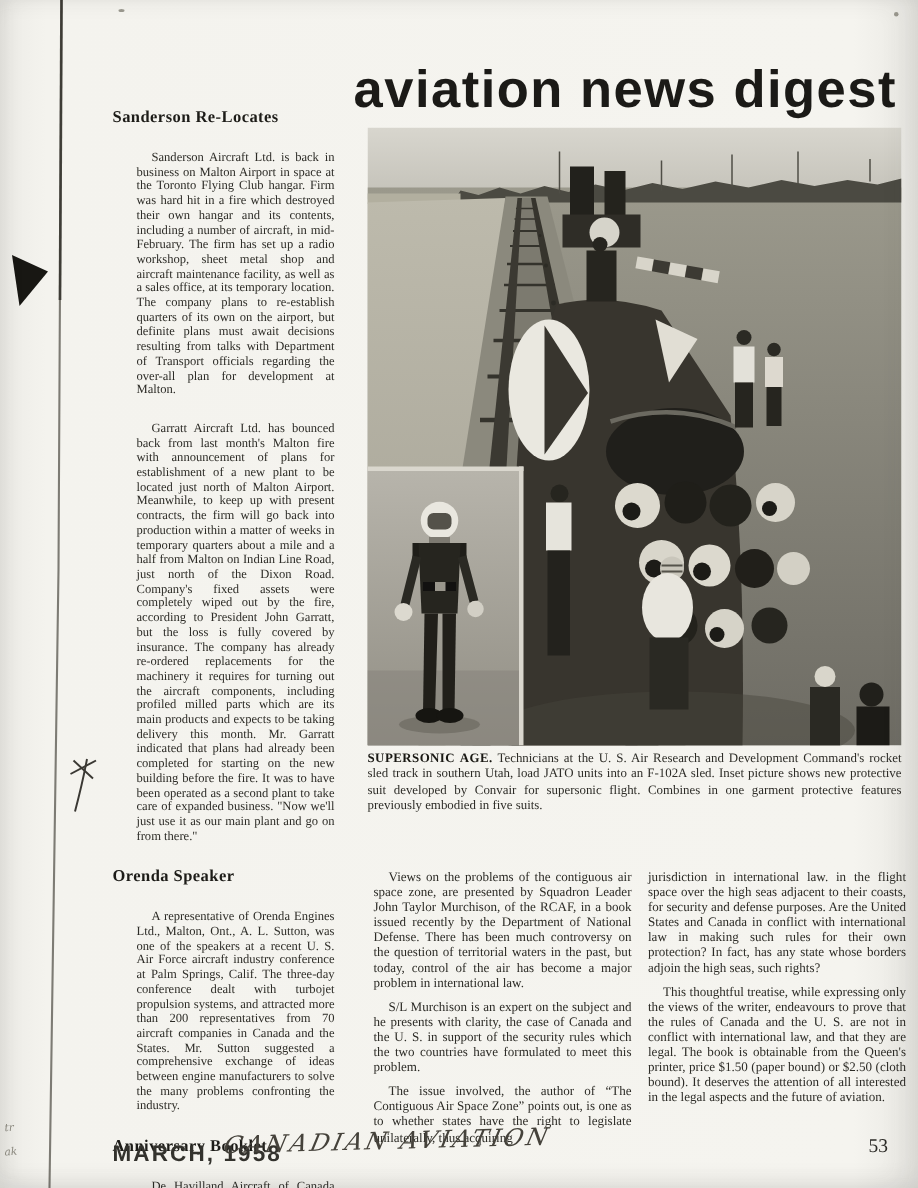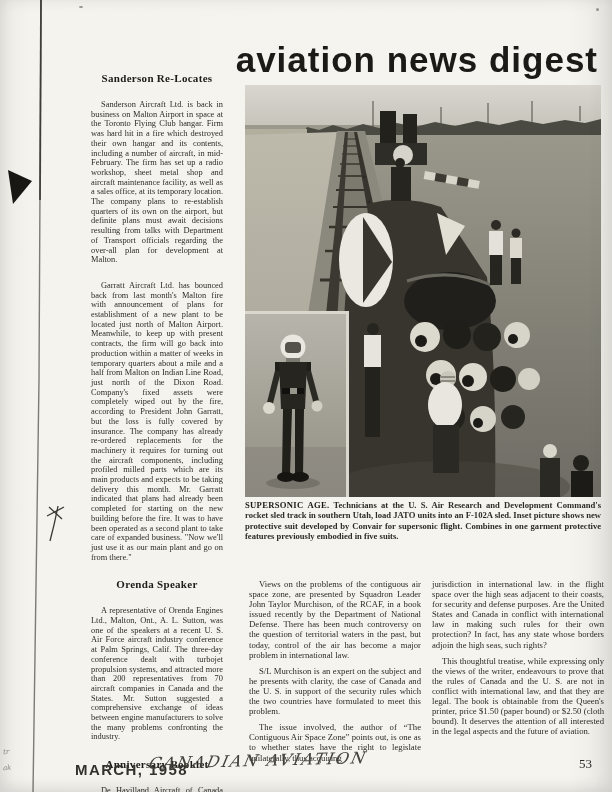--- a/index.html
+++ b/index.html
@@ -10,33 +10,33 @@
   }
   .page::after{content:"";position:absolute;inset:0;pointer-events:none;
     box-shadow:inset -10px 0 16px rgba(60,58,50,.07), inset 0 -8px 12px rgba(60,58,50,.05), inset 8px 0 10px rgba(60,58,50,.04);}
   .masthead{
     position:absolute;top:40px;right:14px;width:380px;text-align:right;
     font-family:"Liberation Sans",sans-serif;font-weight:bold;font-size:35px;
     letter-spacing:1px;color:#1b1a17;white-space:nowrap;
   }
   .leftcol{position:absolute;left:75px;top:72px;width:164px;}
   .leftcol h3{
-    font-size:11px;text-align:center;margin:9px 0 4px;color:#1d1c18;
+    font-size:11px;text-align:left;margin:9px 0 4px;color:#1d1c18;
     font-weight:bold;letter-spacing:.3px;
   }
   .leftcol h3:first-child{margin-top:0;}
   .leftcol p{
     font-size:8.4px;line-height:1.155;text-align:justify;margin:16px;
     text-indent:10px;color:#2d2c27;
   }
   .photo-wrap{position:absolute;left:245px;top:85px;width:356px;height:412px;}
   .photo-wrap svg{display:block;}
   .caption{
     position:absolute;left:245px;top:500px;width:356px;
-    font-size:8.6px;line-height:1.2;text-align:justify;color:#2d2c27;margin:0;font-weight:bold;
+    font-size:8.6px;line-height:1.2;text-align:justify;color:#2d2c27;margin:0;
   }
   .caption b{letter-spacing:.3px;color:#191813;}
   .feature-head{
     position:absolute;left:243px;top:544px;width:360px;text-align:center;
     font-family:"Liberation Sans",sans-serif;font-weight:bold;font-size:21px;
     color:#191815;letter-spacing:.2px;white-space:nowrap;
   }
   .feature-cols{position:absolute;left:249px;top:579px;width:356px;display:flex;gap:11px;}
   .feature-col{width:172px;}
   .feature-col p{

